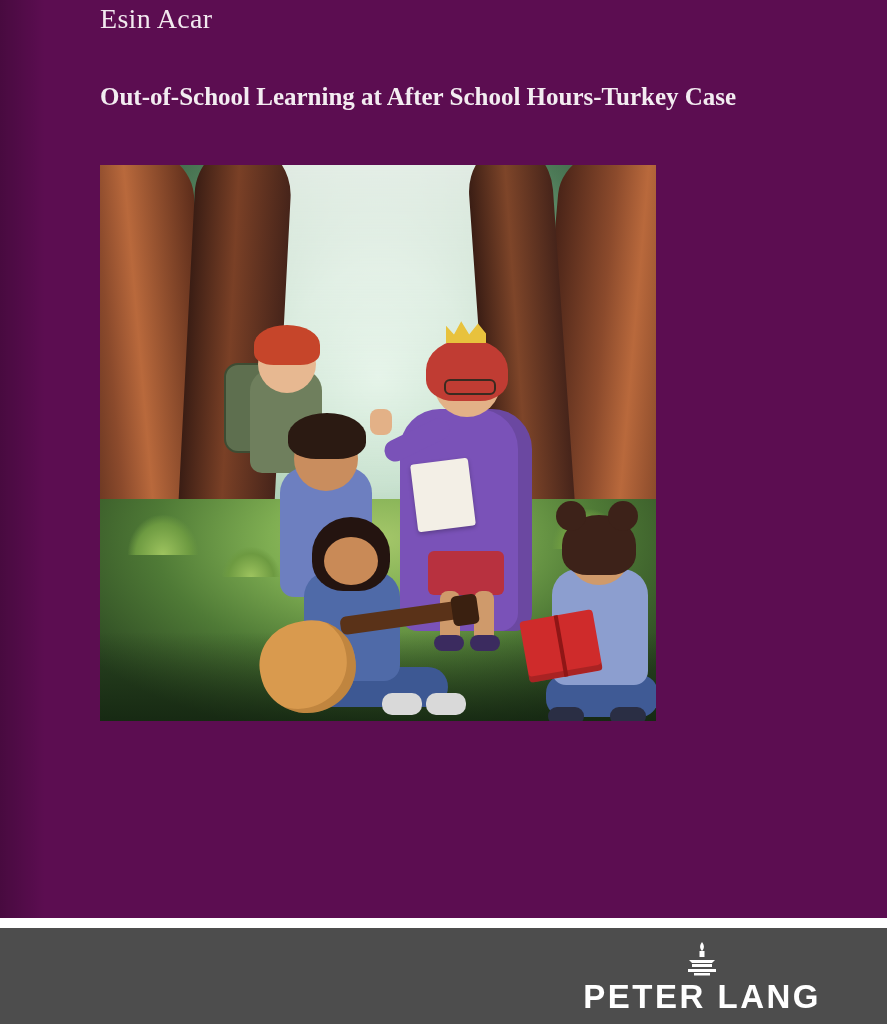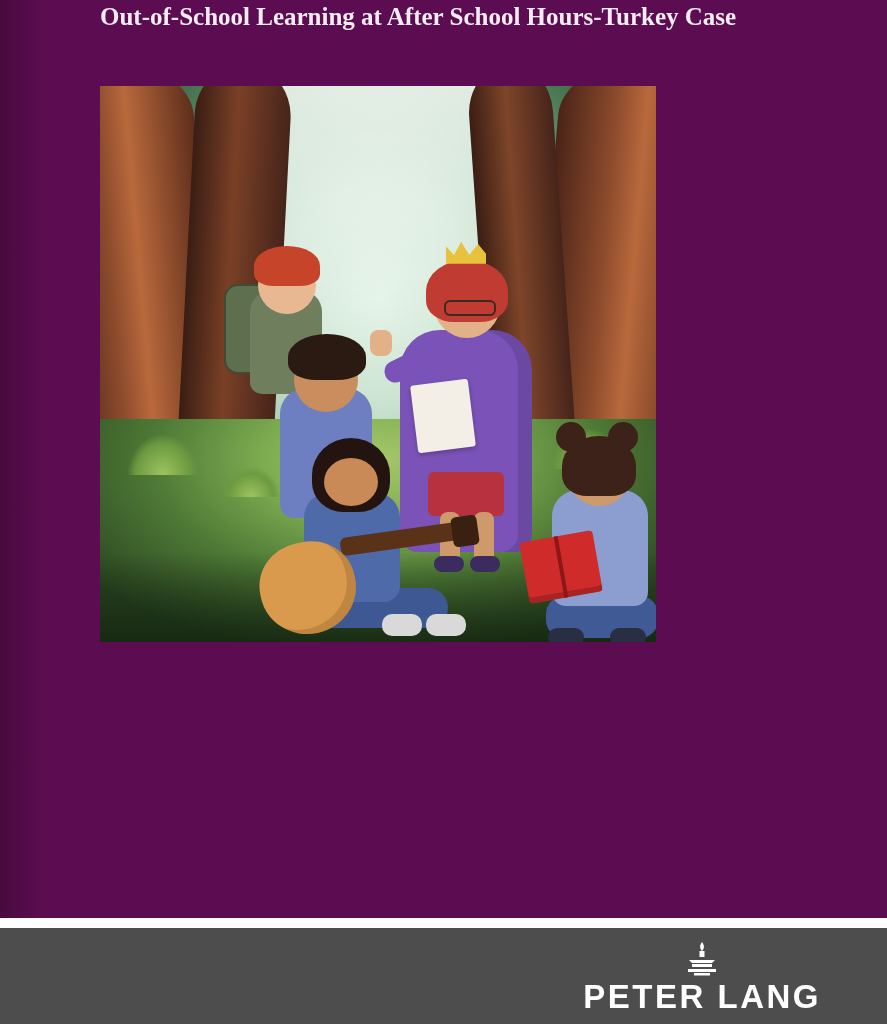--- a/index.html
+++ b/index.html
@@ -52,20 +52,21 @@
     font-weight: bold;
     line-height: 1.28;
     margin-top: 48px;
     letter-spacing: -0.2px;
   }
   .subtitle {
     color: #f3ecf1;
     font-size: 25px;
     font-weight: bold;
     line-height: 1.35;
+    margin-top: 44px;
   }
 
   
   .illustration {
     position: relative;
     margin-top: 52px;
     width: 556px;
     height: 556px;
     overflow: hidden;
     background: radial-gradient(ellipse 60% 70% at 50% 38%, #dff0e4 0%, #bcd9c4 28%, #7fae8a 52%, #4d7a57 74%, #2c4b33 100%);
@@ -248,20 +249,21 @@
     line-height: 1;
   }
 </style>
 </head>
 <body>
 
 <div class="cover">
 
   <div class="cover-top">
 
+    <div class="author">Esin Acar</div>
 
 
     <div class="subtitle">Out-of-School Learning at After School Hours-Turkey Case</div>
 
     <div class="illustration">
       <div class="ill-glow"></div>
       <div class="trunk left"></div>
       <div class="trunk left2"></div>
       <div class="trunk right"></div>
       <div class="trunk right2"></div>

